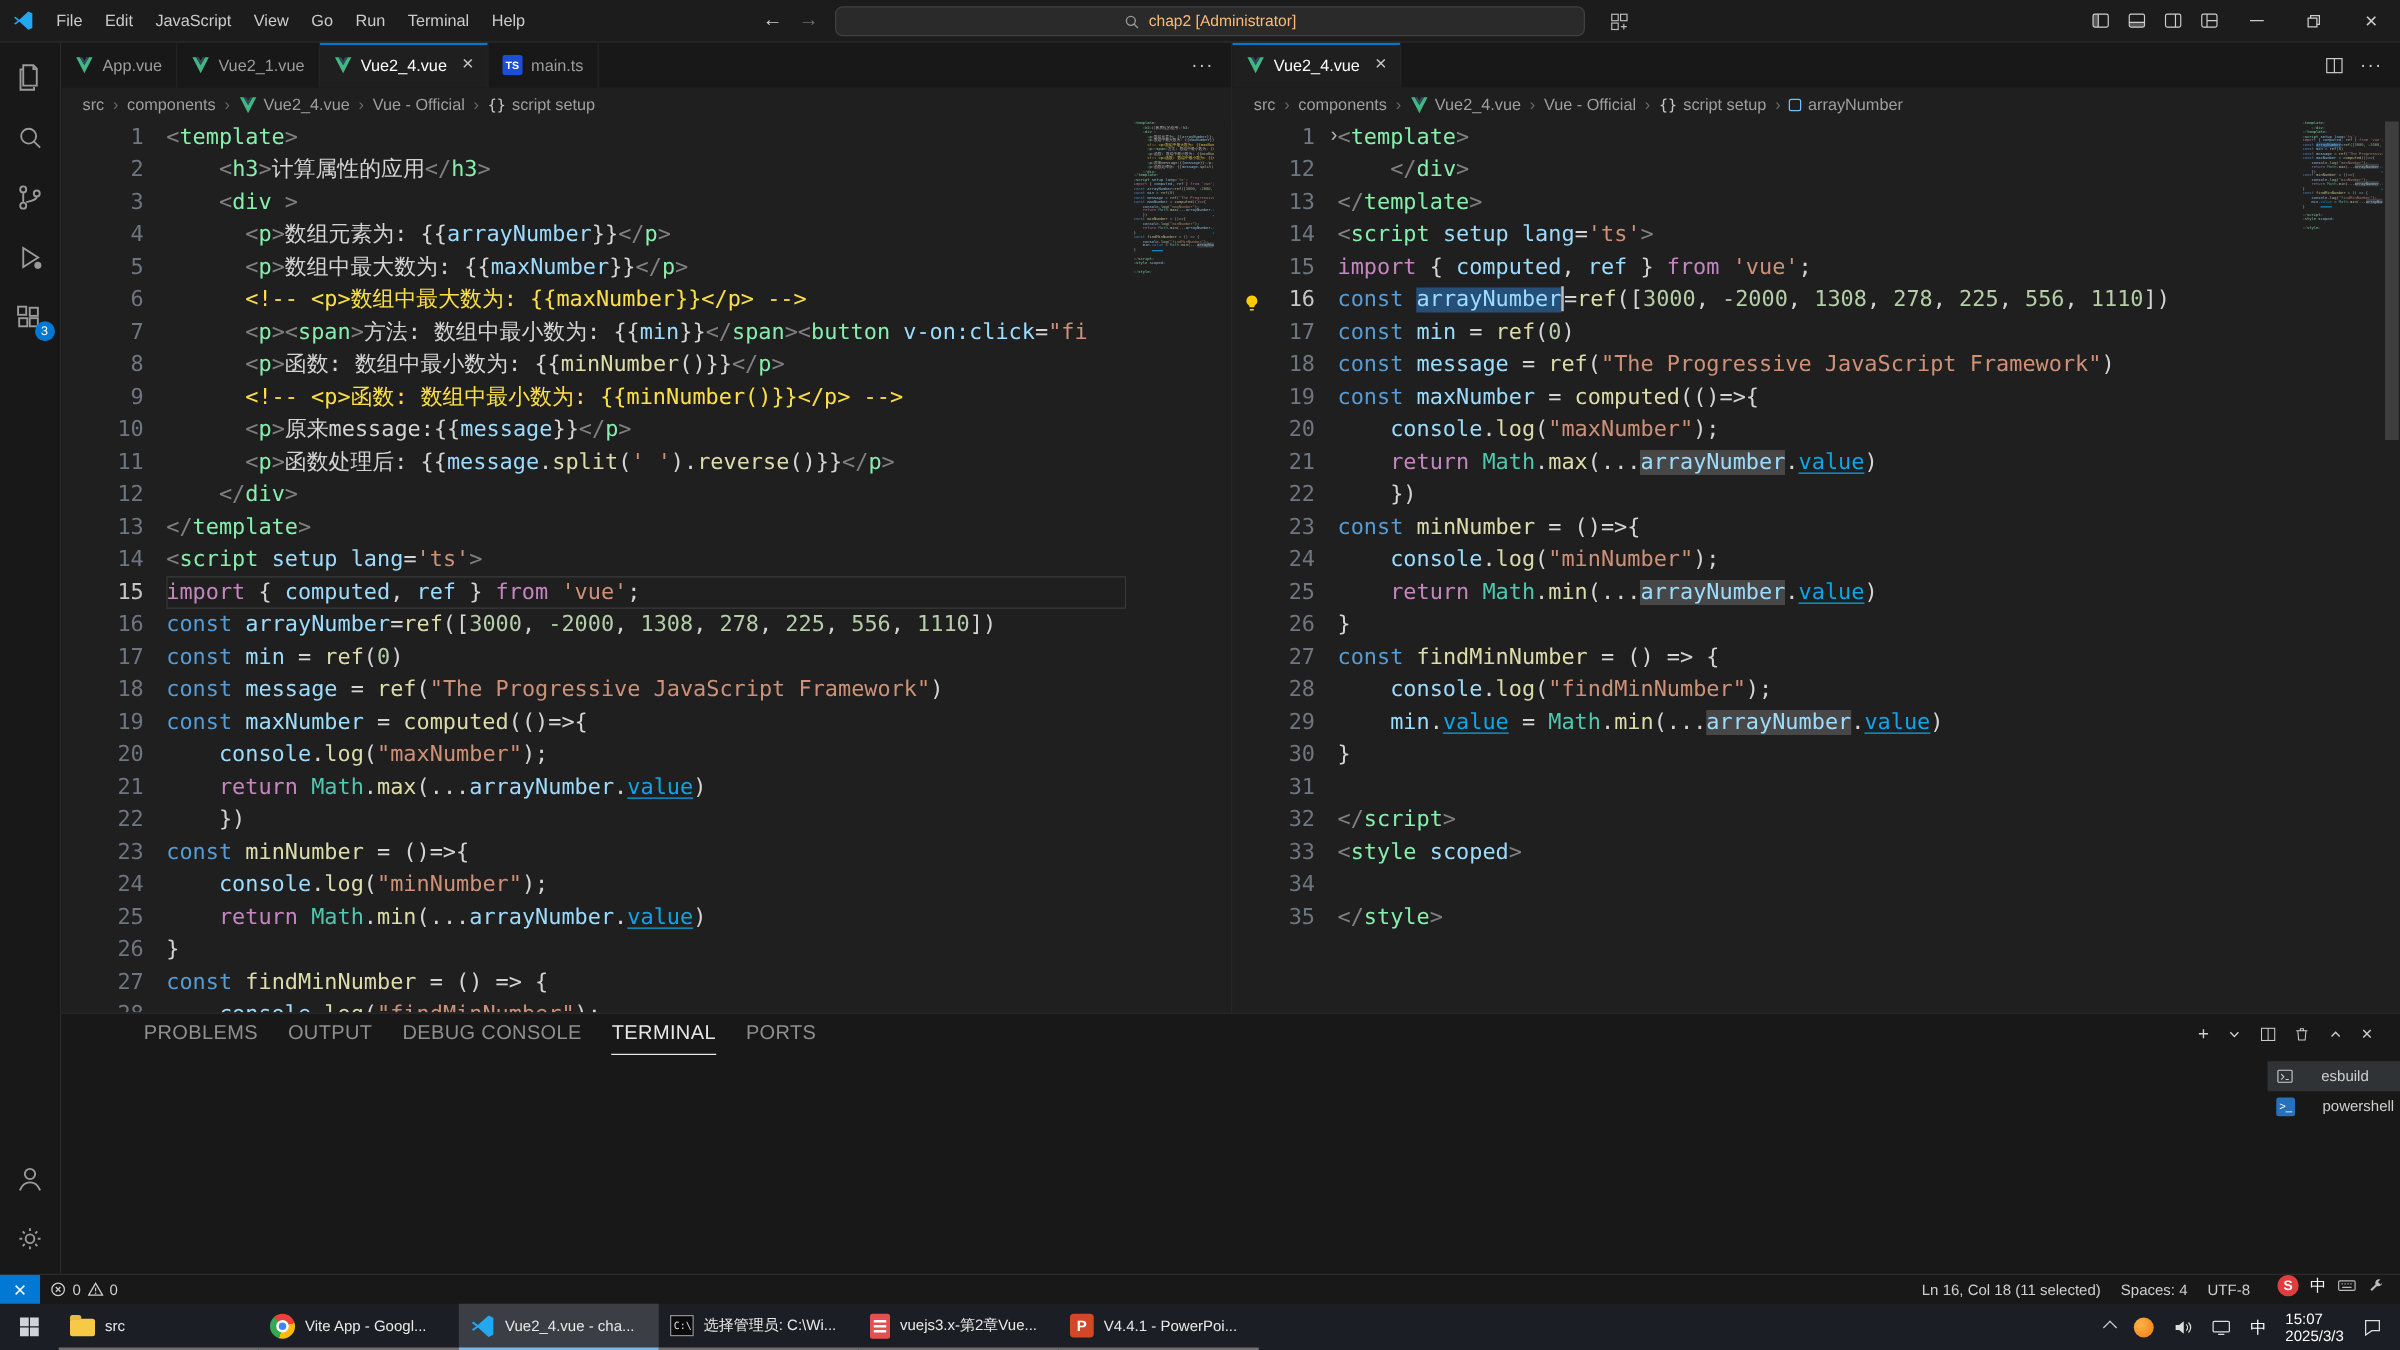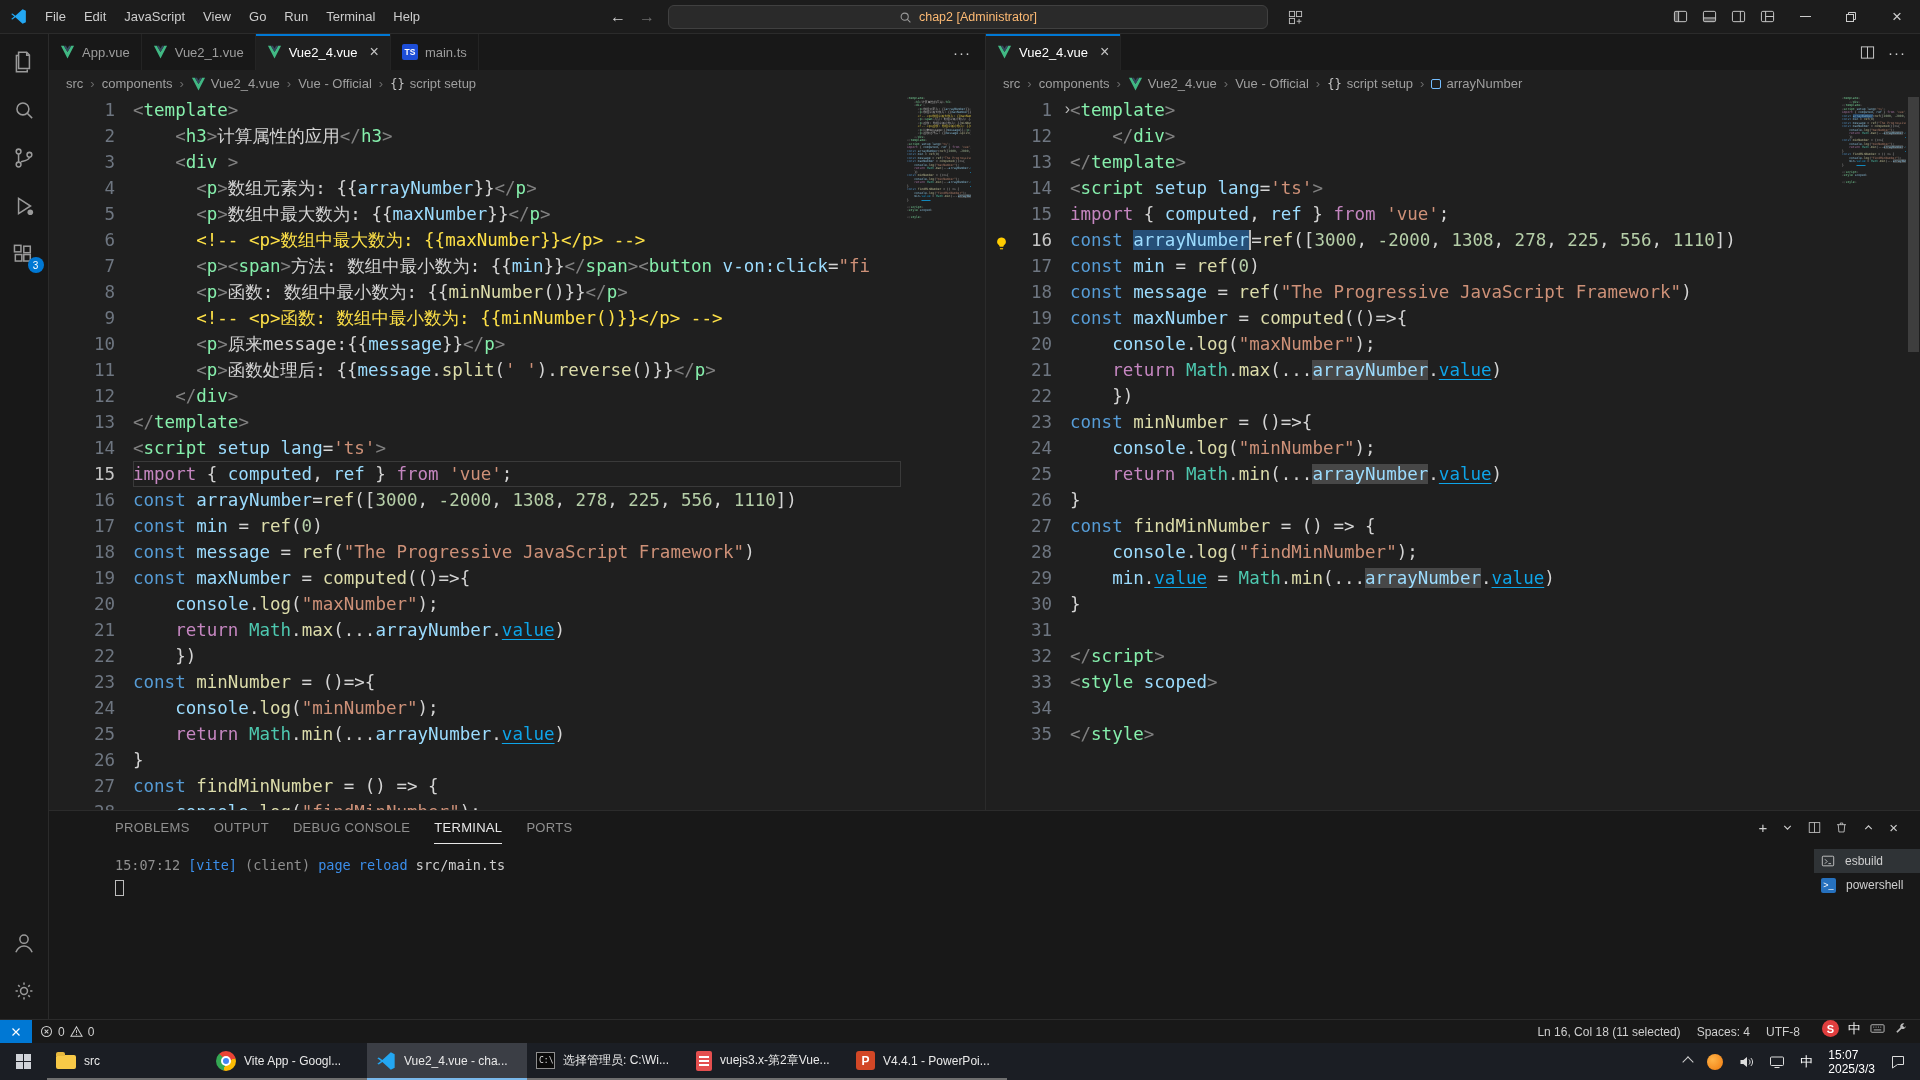--- a/index.html
+++ b/index.html
@@ -64,28 +64,28 @@
 .tk-s{color:#ce9178}.tk-num{color:#b5cea8}.tk-k{color:#c586c0}.tk-c{color:#569cd6}
 .tk-v{color:#9cdcfe}.tk-f{color:#dcdcaa}.tk-cl{color:#4ec9b0}.tk-cm{color:#fde047}
 .tk-u{color:#0ea5e9;text-decoration:underline;text-underline-offset:3px}
 .bg-sel{background:#264f78}
 .bg-occ{background:rgba(87,87,87,.72)}
 
 
 .panel{position:absolute;left:49px;right:0;top:776px;bottom:0;background:#181818;border-top:1px solid #2b2b2b}
 .panel-header{height:33px;display:flex;align-items:center;padding-left:66px}
 .panel-tabs{display:flex;height:100%}
-.ptab{font-size:13px;letter-spacing:.3px;color:#8f8f8f;margin-right:24px;height:100%;display:flex;align-items:center;border-bottom:1px solid transparent}
+.ptab{font-size:16px;letter-spacing:.3px;color:#8f8f8f;margin-right:24px;height:100%;display:flex;align-items:center;border-bottom:1px solid transparent}
 .ptab.active{color:#e7e7e7;border-bottom-color:#e7e7e7}
 .panel-actions{margin-left:auto;display:flex;align-items:center;gap:14px;padding-right:22px;color:#cfcfcf;font-size:15px}
 .term{position:absolute;left:66px;top:44px;font-family:"DejaVu Sans Mono",monospace;font-size:13.5px;line-height:21px}
 .tseg-dim{color:#8f8f8f}.tseg-blue{color:#3b8eea}.tseg-fg{color:#cfcfcf}
 .term-cursor{display:inline-block;width:9px;height:16px;border:1px solid #bdbdbd;margin-top:4px}
 .term-list{position:absolute;right:0;top:38px;width:106px;bottom:6px}
-.term-item{display:flex;align-items:center;gap:10px;height:24px;font-size:12px;color:#cfcfcf;padding-left:7px;white-space:nowrap}
+.term-item{display:flex;align-items:center;gap:22px;height:24px;font-size:12px;color:#cfcfcf;padding-left:7px;white-space:nowrap}
 .term-item.selected{background:#2f3336}
 .ti-icon{display:flex}
 
 
 .statusbar{position:absolute;left:0;right:0;bottom:37px;height:24px;background:#181818;border-top:1px solid #2b2b2b;display:flex;align-items:center;font-size:12px;color:#cfcfcf;z-index:40}
 .sb-remote{background:#0078d4;height:24px;display:flex;align-items:center;padding:0 9px}
 .sb-item{display:flex;align-items:center;gap:5px;padding:0 8px;height:24px;white-space:nowrap}
 .sb-right{margin-left:auto;display:flex;align-items:flex-start}
 .ime-bar{display:flex;align-items:center;gap:9px;padding:0 12px 0 14px}
 .ime-logo{width:17px;height:17px;border-radius:50%;background:#e03e3e;color:#fff;font-size:11px;font-weight:700;display:flex;align-items:center;justify-content:center}
@@ -459,24 +459,20 @@
               </svg>
           </span>
           <span class="icon-wrap">
             <svg viewBox="0 0 16 16" width="13" height="13">
                 <path d="M4 10l4-4 4 4" stroke="#cfcfcf" fill="none" stroke-width="1.4"></path>
               </svg>
           </span>
           <span>×</span>
         </div>
       </div>
-      <div class="term">
-        <div class="term-log"><span class="tseg-dim">15:07:12 </span><span class="tseg-blue">[vite] </span><span class="tseg-dim">(client) </span><span class="tseg-blue">page reload </span><span class="tseg-fg">src/main.ts</span></div>
-        <div><span class="term-cursor"></span></div>
-      </div>
       <div class="term-list">
           <div class="term-item selected">
             <span class="ti-icon">
               <svg viewBox="0 0 16 16" width="14" height="14">
                 <rect x="1.5" y="2.5" width="13" height="11" rx="1" fill="none" stroke="#cfcfcf"></rect>
                 <path d="M4.5 6l2.5 2.5L4.5 11M8.5 11h3" stroke="#cfcfcf" fill="none"></path>
               </svg>
             </span>
             <span>esbuild</span>
           </div>

